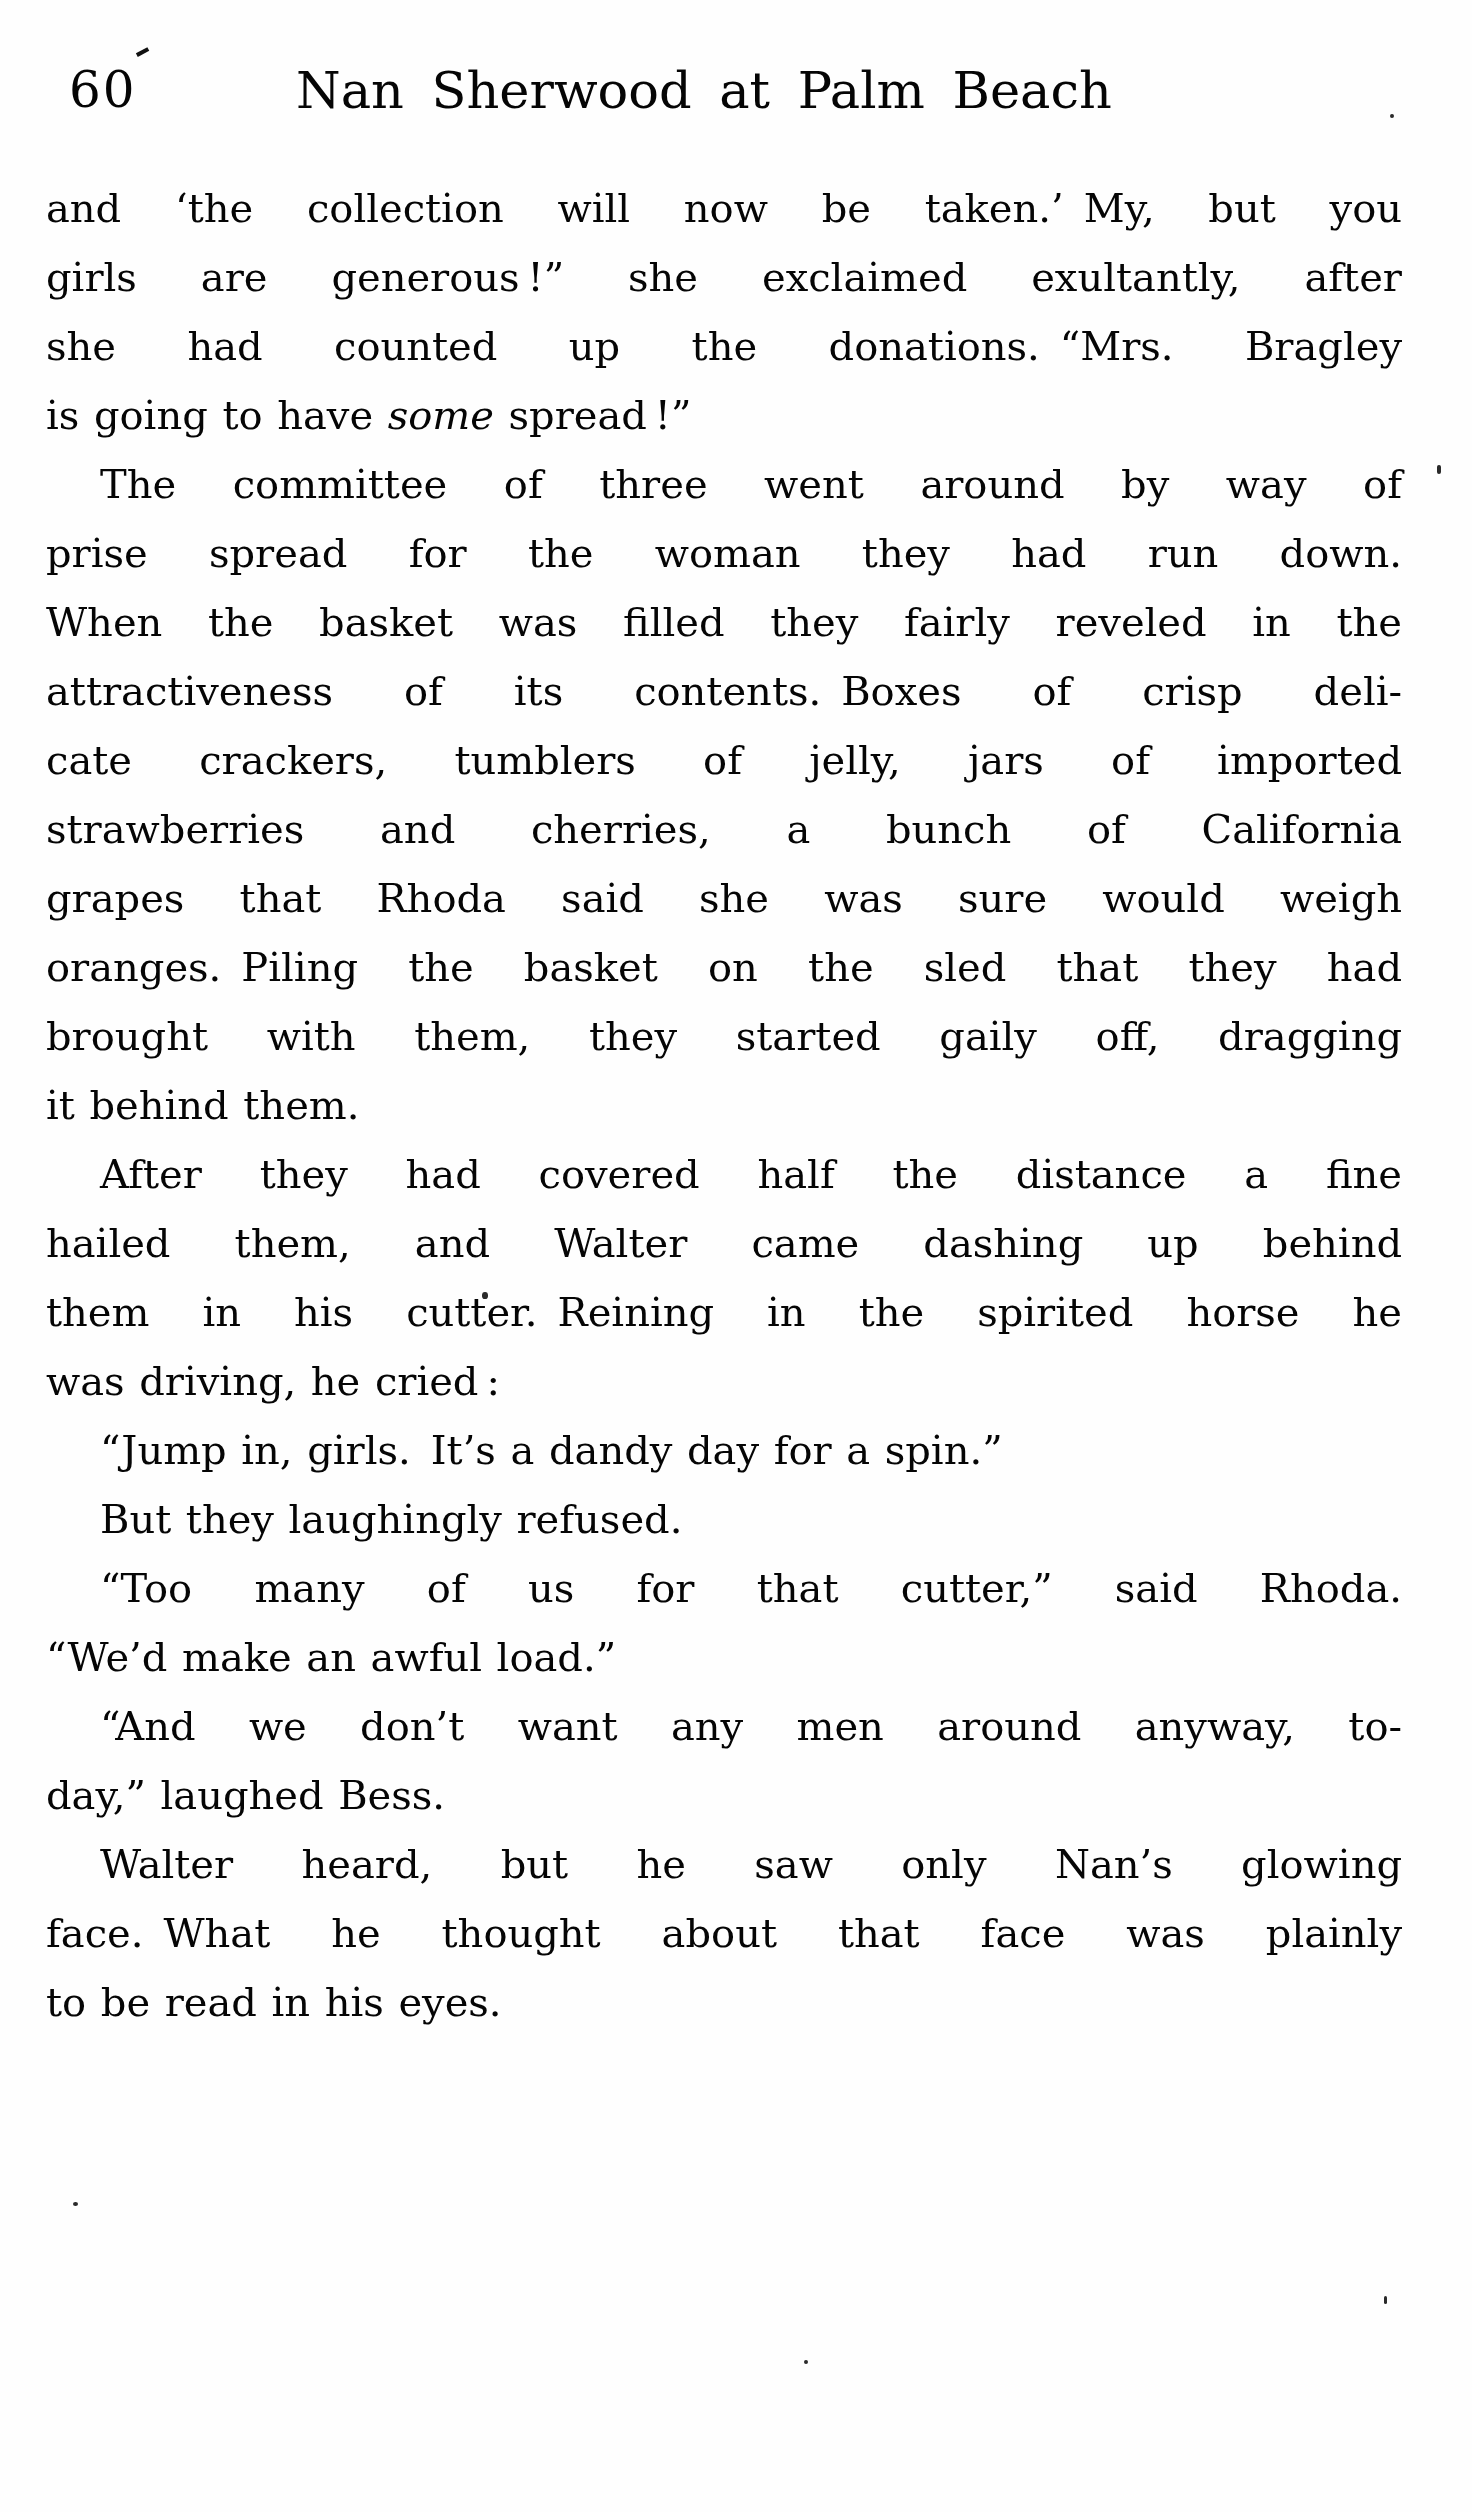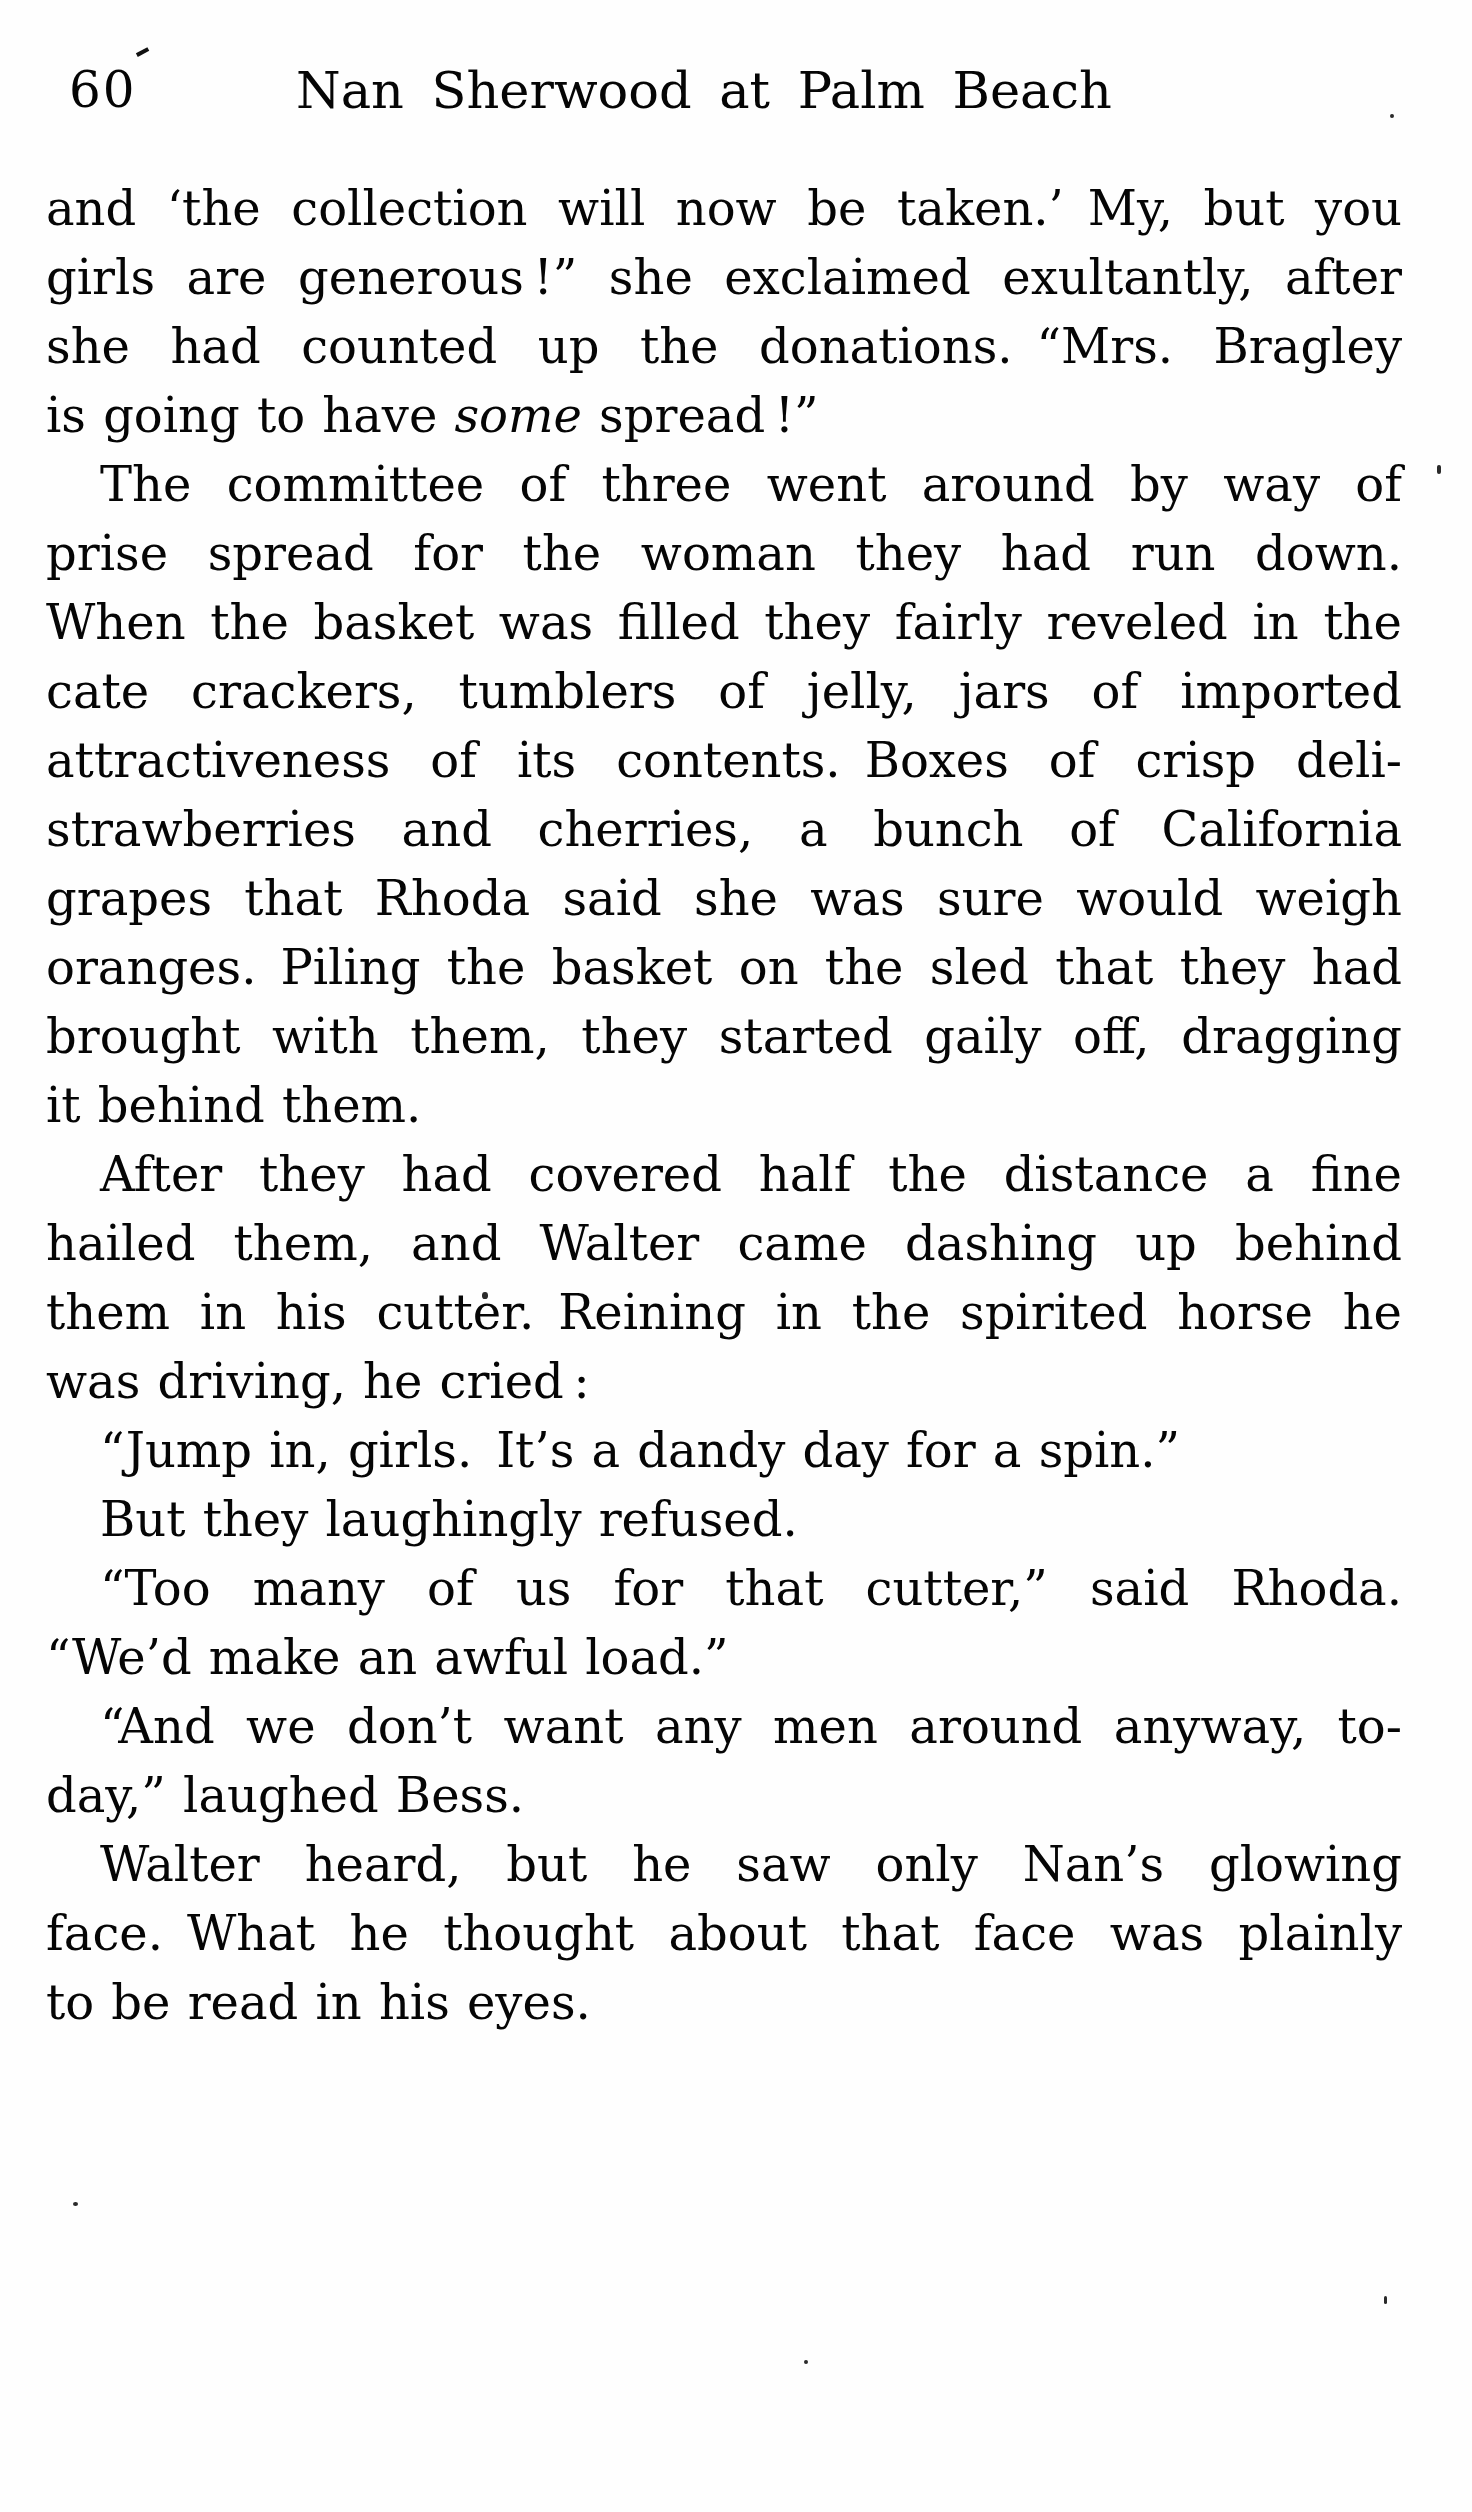--- a/index.html
+++ b/index.html
@@ -50,21 +50,21 @@
     height: 3.8px;
     background: #111;
     transform: rotate(-28deg);
   }
   
   .body-text {
     position: absolute;
     top: 174px;
     left: 46px;
     width: 1356px;
-    font-size: 48px;
+    font-size: 40px;
     line-height: 69px;
     word-spacing: 1.9px;
   }
   .line {
     text-align: justify;
     text-align-last: justify;
     white-space: normal;
   }
   .line.final {
     text-align-last: left;
@@ -99,22 +99,22 @@
   </header>
 
   <main class="body-text">
       <div class="line">and ‘the collection will now be taken.’ My, but you</div>
       <div class="line">girls are generous !” she exclaimed exultantly, after</div>
       <div class="line">she had counted up the donations. “Mrs. Bragley</div>
       <div class="line final">is going to have <i>some</i> spread !”</div>
       <div class="line indent">The committee of three went around by way of</div>
       <div class="line">prise spread for the woman they had run down.</div>
       <div class="line">When the basket was filled they fairly reveled in the</div>
+      <div class="line">attractiveness of its contents. Boxes of crisp deli-</div>
       <div class="line">cate crackers, tumblers of jelly, jars of imported</div>
-      <div class="line">attractiveness of its contents. Boxes of crisp deli-</div>
       <div class="line">strawberries and cherries, a bunch of California</div>
       <div class="line">grapes that Rhoda said she was sure would weigh</div>
       <div class="line">oranges. Piling the basket on the sled that they had</div>
       <div class="line">brought with them, they started gaily off, dragging</div>
       <div class="line final">it behind them.</div>
       <div class="line indent">After they had covered half the distance a fine</div>
       <div class="line">hailed them, and Walter came dashing up behind</div>
       <div class="line">them in his cutter. Reining in the spirited horse he</div>
       <div class="line final">was driving, he cried :</div>
       <div class="line indent final">“Jump in, girls. It’s a dandy day for a spin.”</div>

